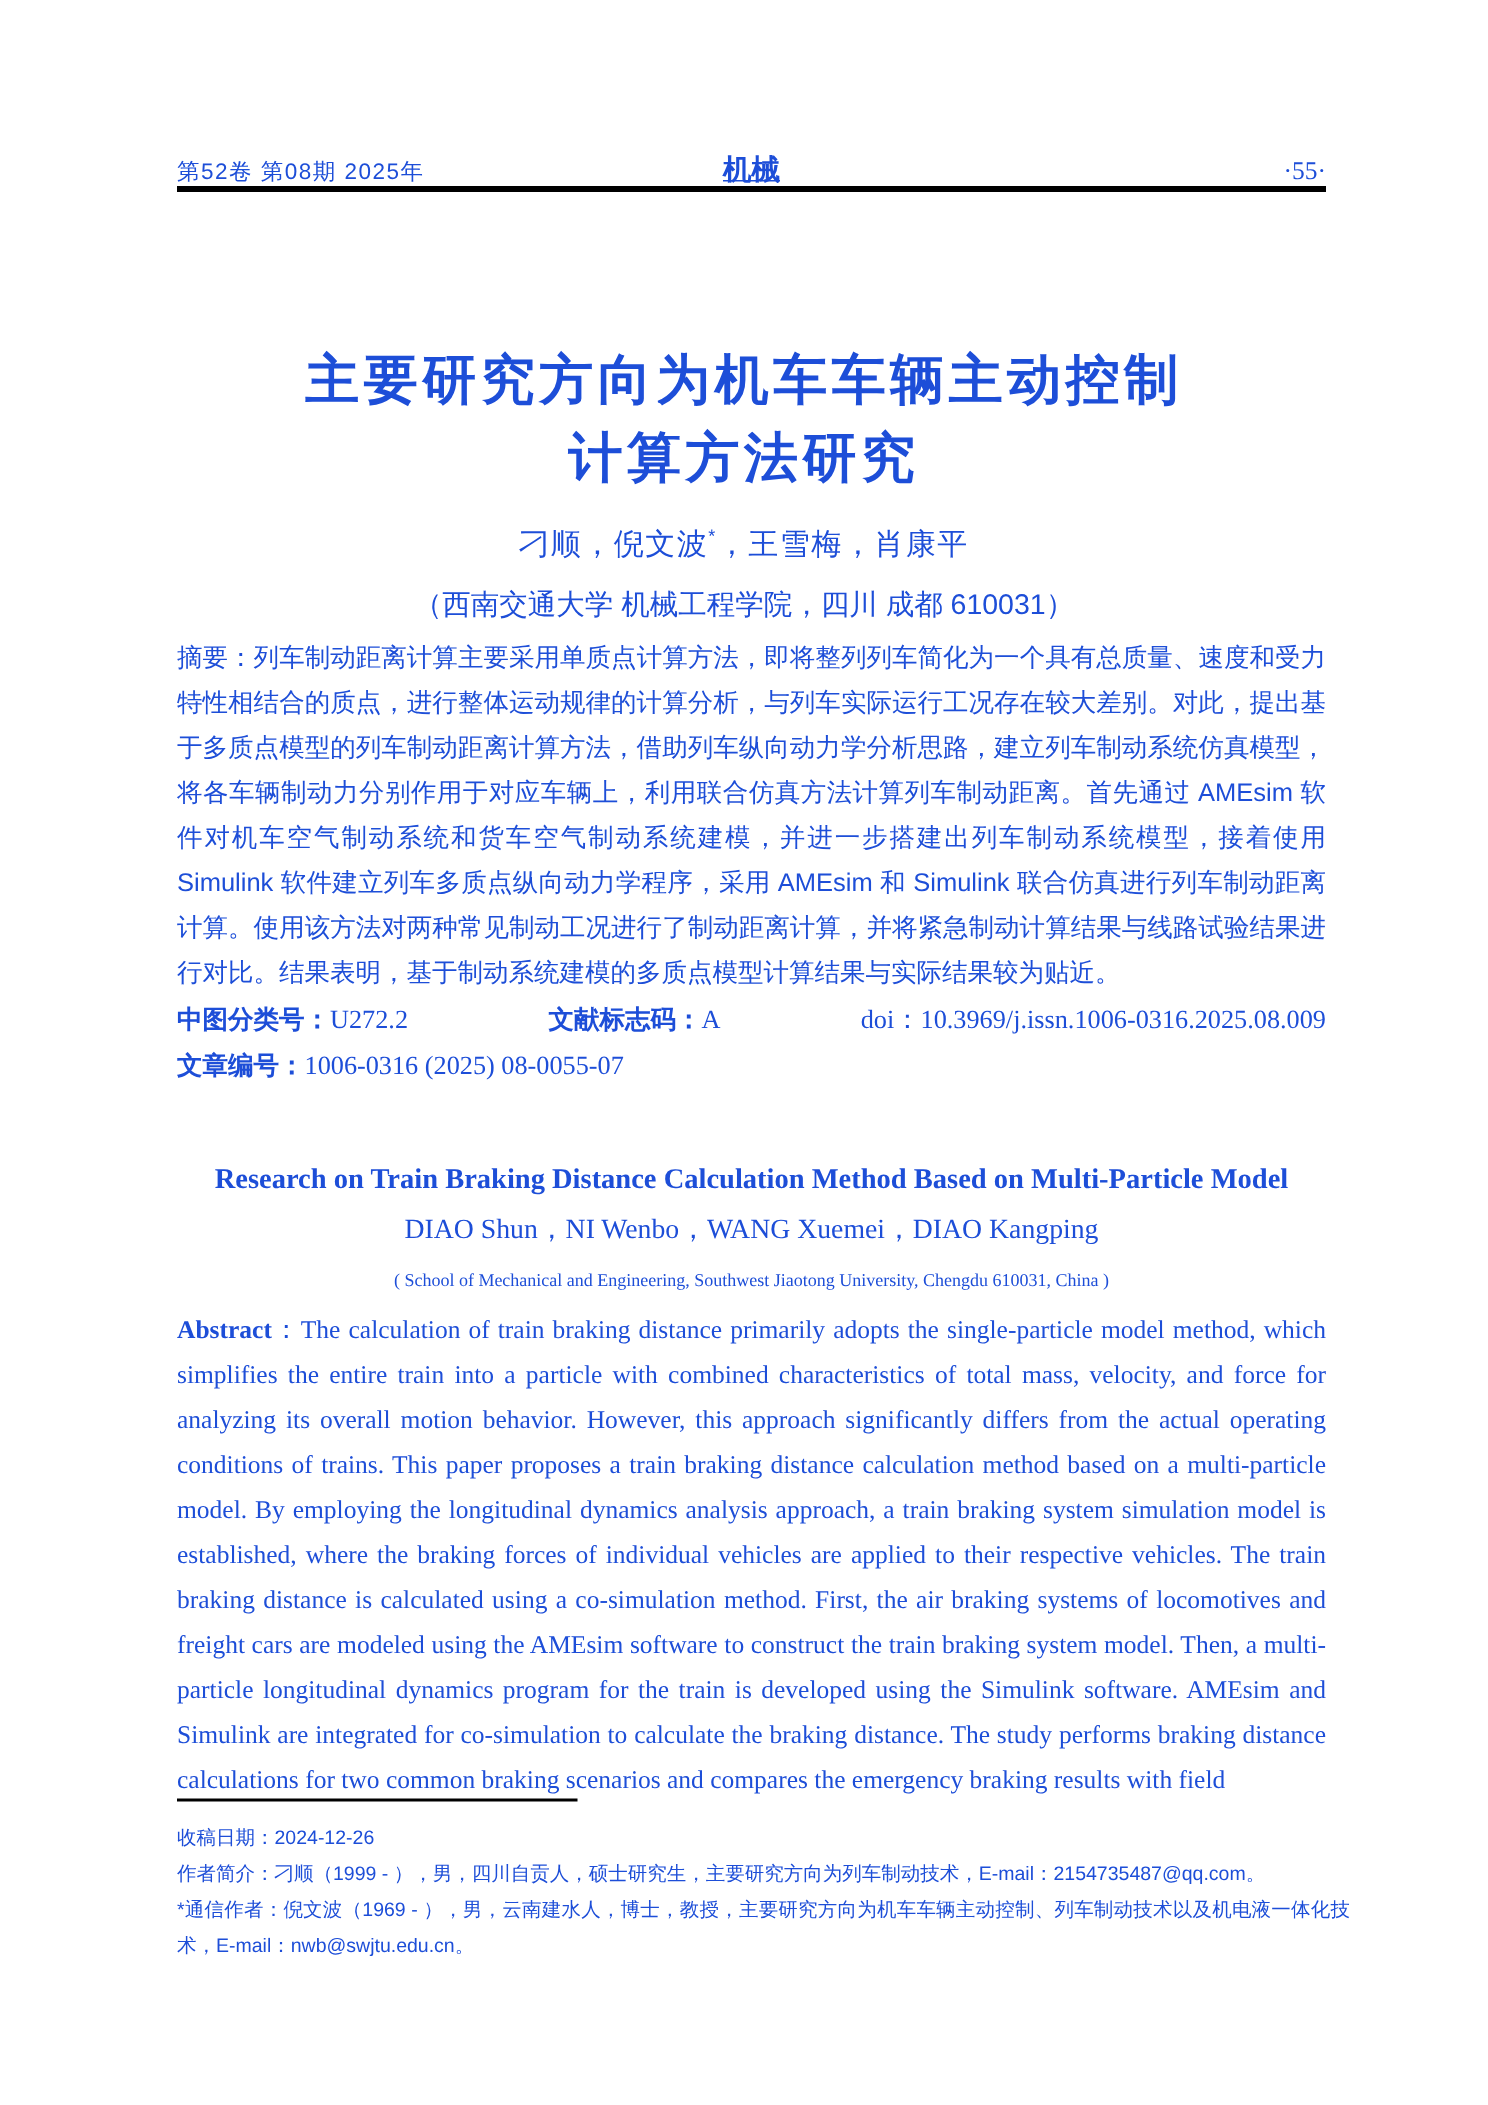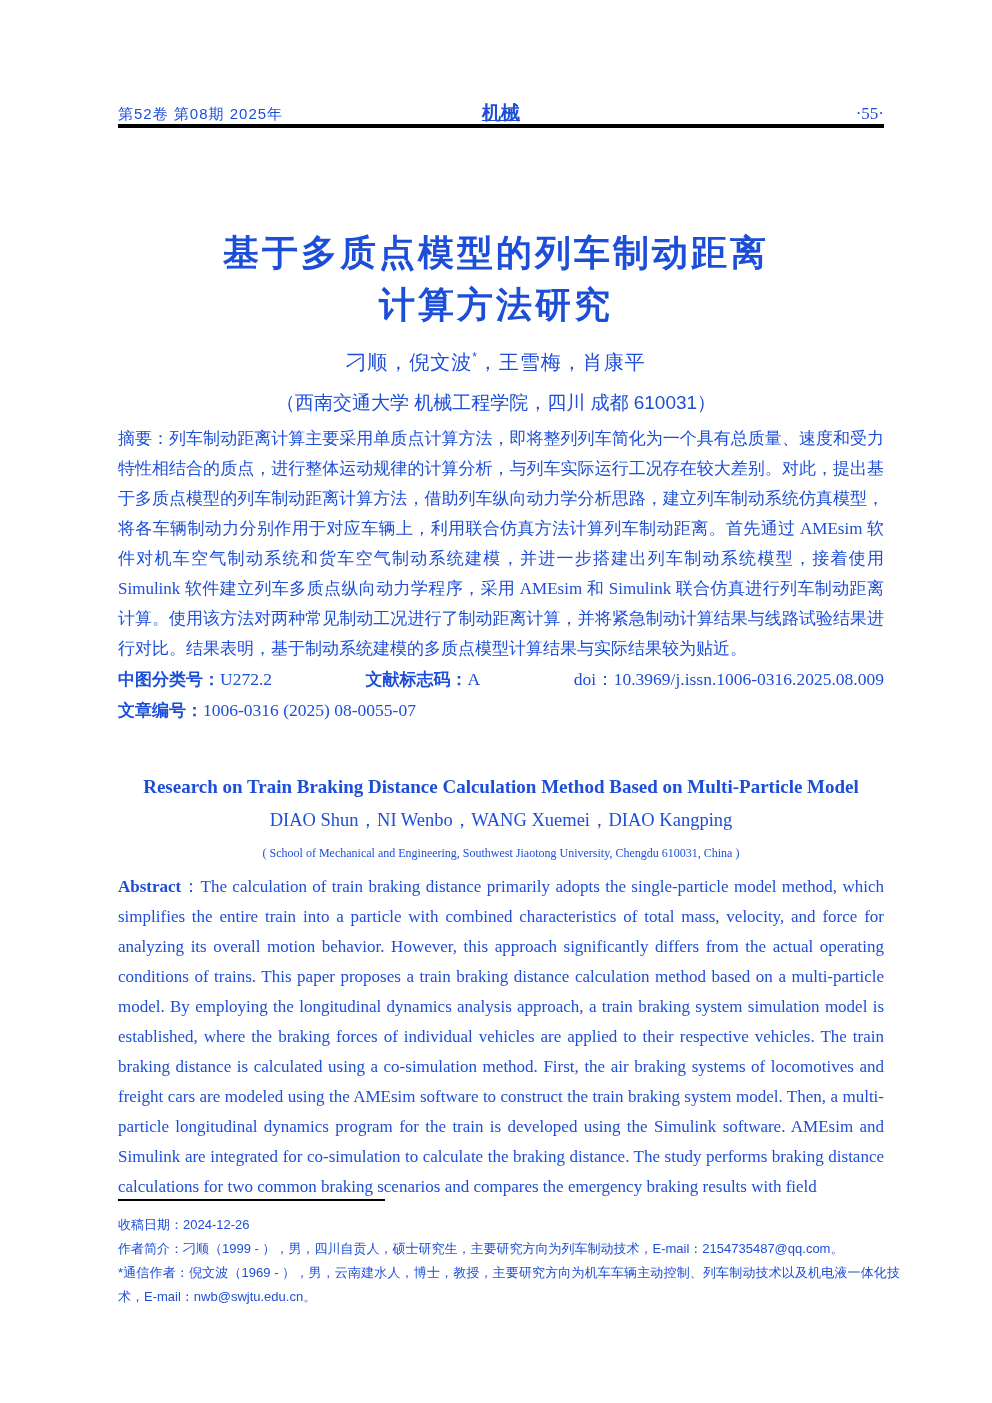--- a/index.html
+++ b/index.html
@@ -52,21 +52,21 @@
     text-align: center;
     font-size: 19px;
   }
   
   .cn-block {
     position: absolute;
     top: 424px; left: 118px; width: 766px;
     font-size: 17px;
     line-height: 30px;
   }
-  .abs-cn { text-align: justify; text-justify: inter-ideograph; margin: 0; font-family: Liberation Serif, serif; }
+  .abs-cn { text-align: justify; text-justify: inter-ideograph; margin: 0; }
   .kw-cn  { margin: 0; }
   .meta-row {
     display: flex;
     justify-content: space-between;
     margin: 0;
   }
   .meta-label { font-weight: bold; }
   .meta-value, .serif-val { font-family: "Liberation Serif", serif; font-size: 17.5px; }
   .article-id { margin: 0; }
   
@@ -109,21 +109,21 @@
 <div class="page">
 
   <div class="running-head">
     <span class="rh-left">第52卷 第08期 2025年</span>
     <span class="rh-center">机械</span>
     <span class="rh-right">·55·</span>
   </div>
   <div class="head-rule"></div>
 
   <h1 class="title-cn">
-    <span>基于多质点模型的列车制动距离</span><br>
+    <span>主要研究方向为机车车辆主动控制</span><br>
     <span>计算方法研究</span>
   </h1>
 
   <div class="authors-cn">
     <span>刁顺，倪文波</span><sup>*</sup><span>，王雪梅，肖康平</span>
   </div>
 
   <div class="affil-cn">（西南交通大学 机械工程学院，四川 成都 610031）</div>
 
   <div class="cn-block">

